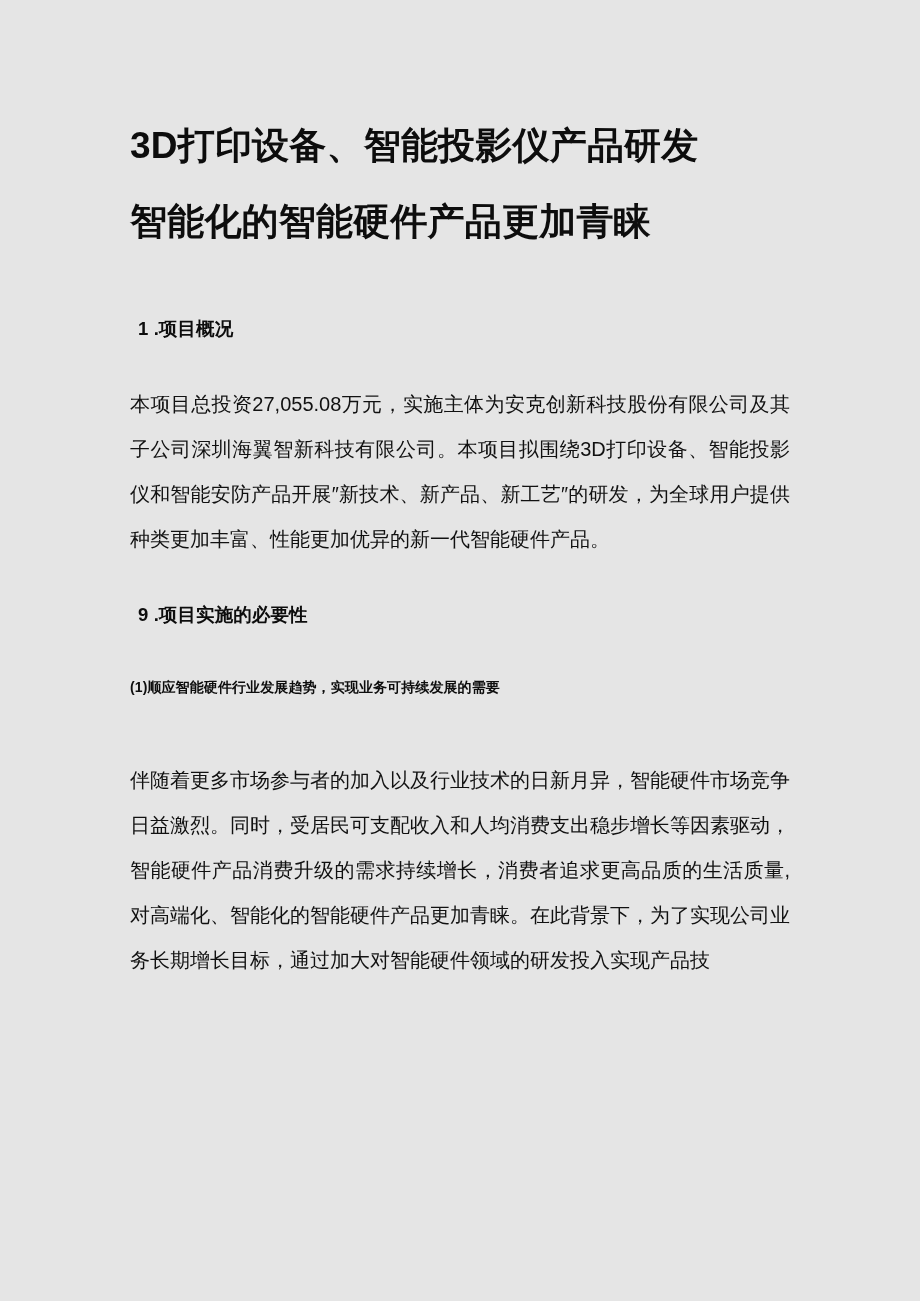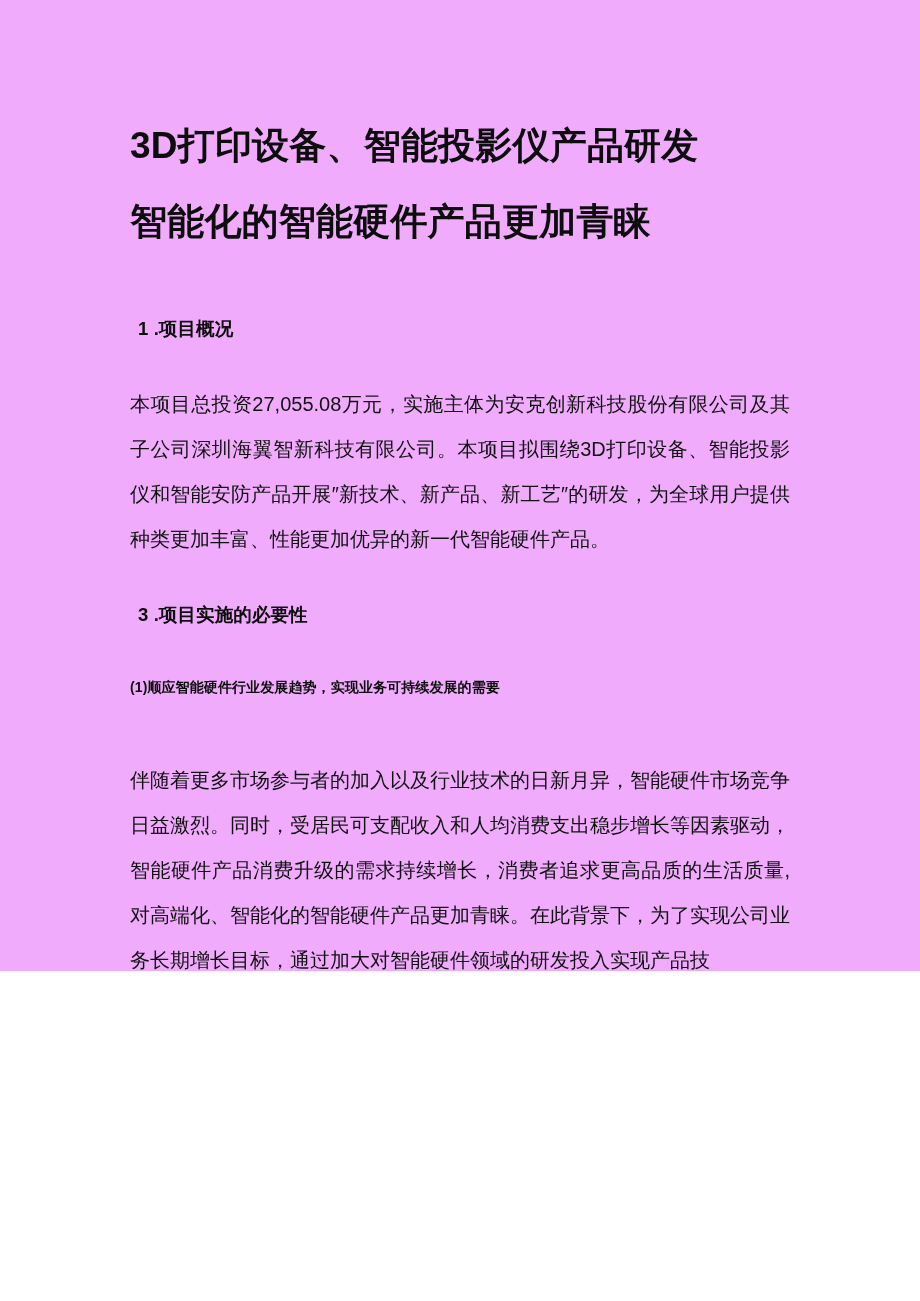--- a/index.html
+++ b/index.html
@@ -12,22 +12,22 @@
     width: 920px;
     height: 1301px;
     overflow: hidden;
     font-family: "Liberation Sans", "DejaVu Sans", sans-serif;
     color: #111111;
     -webkit-font-smoothing: antialiased;
   }
   .page {
     position: relative;
     width: 920px;
-    height: 971px;
-    background: #f0abfc;
+    height: 1301px;
+    background: #e5e5e5;
     box-sizing: border-box;
     padding: 0;
   }
   .content {
     position: absolute;
     left: 130px;
     top: 0;
     width: 660px;
   }
 
@@ -106,21 +106,21 @@
     <div class="spacer sp-title-to-h1"></div>
 
     <h2 class="h-section">1 .项目概况</h2>
 
     <div class="spacer sp-h1-to-p"></div>
 
     <p class="para">本项目总投资27,055.08万元，实施主体为安克创新科技股份有限公司及其子公司深圳海翼智新科技有限公司。本项目拟围绕3D打印设备、智能投影仪和智能安防产品开展″新技术、新产品、新工艺″的研发，为全球用户提供种类更加丰富、性能更加优异的新一代智能硬件产品。</p>
 
     <div class="spacer sp-p-to-h2"></div>
 
-    <h2 class="h-section">3 .项目实施的必要性</h2>
+    <h2 class="h-section">9 .项目实施的必要性</h2>
 
     <div class="spacer sp-h2-to-h3"></div>
 
     <h3 class="h-sub">(1)顺应智能硬件行业发展趋势，实现业务可持续发展的需要</h3>
 
     <div class="spacer sp-h3-to-p"></div>
 
 
     <div class="spacer sp-p-to-p"></div>
 

